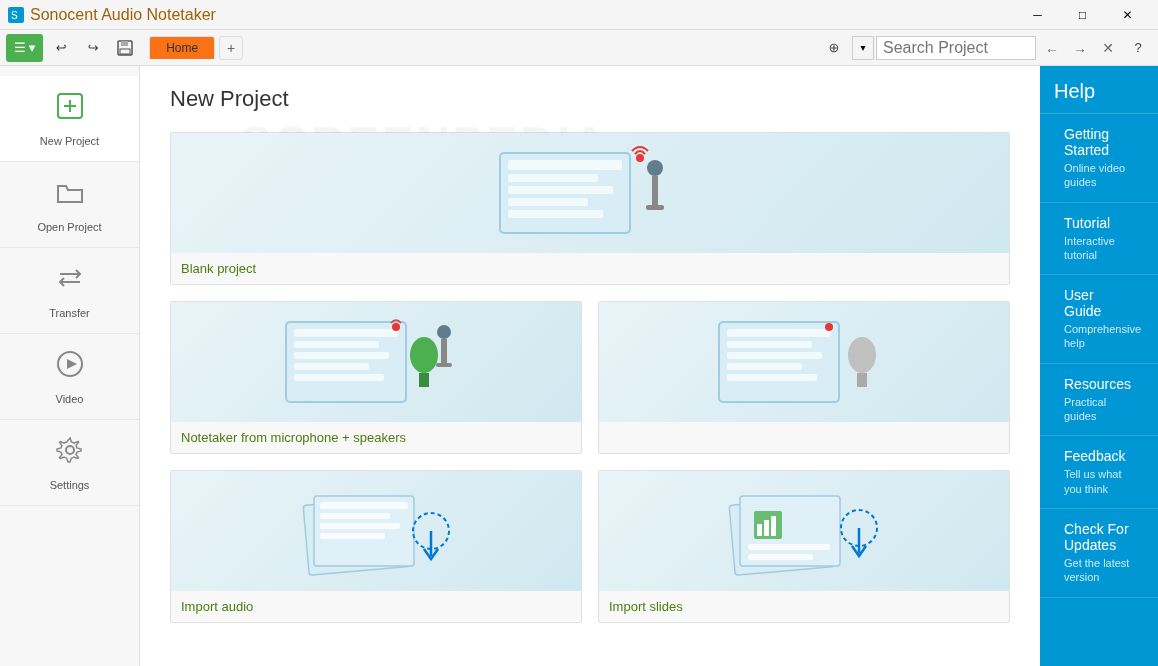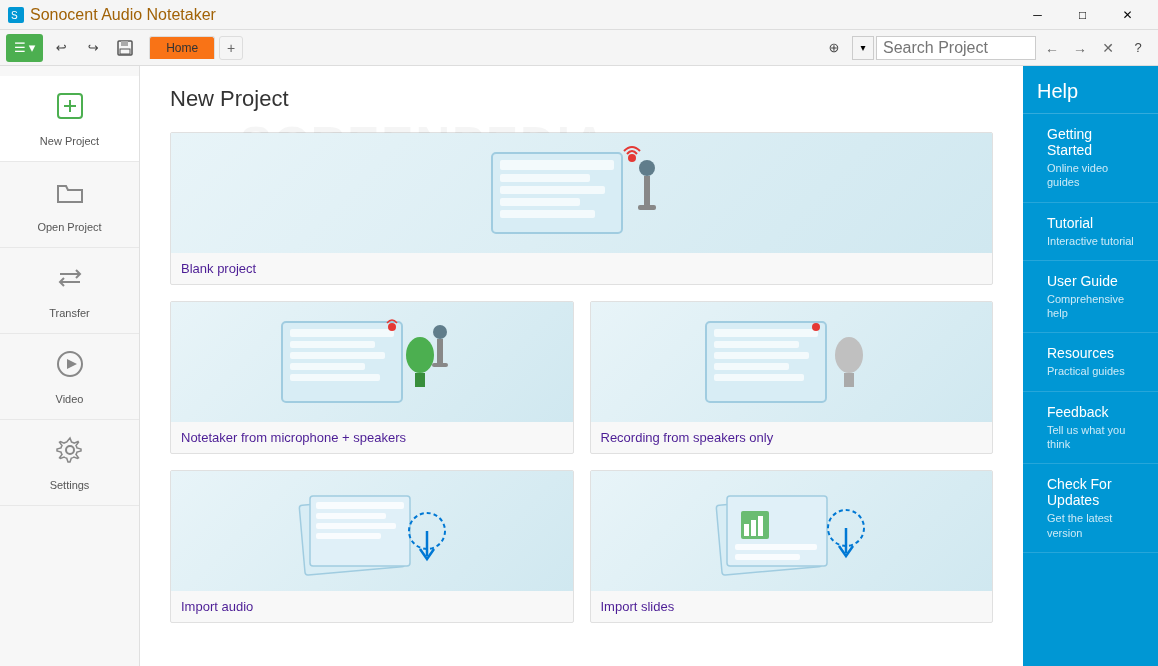--- a/index.html
+++ b/index.html
@@ -105,25 +105,25 @@
     .project-card {
       border: 1px solid #e0e0e0; border-radius: 2px; overflow: hidden;
       cursor: pointer; background: #f8f8f8;
     }
     .project-card-wide { grid-column: 1 / -1; }
     .card-image {
       height: 120px; display: flex; align-items: center; justify-content: center;
       background: linear-gradient(135deg, #e8f4f8 0%, #d0e8f0 100%);
       position: relative; overflow: hidden;
     }
-    .card-label { padding: 8px 10px; font-size: 13px; color: #4c1d95; }
+    .card-label { padding: 8px 10px; font-size: 13px; color: #4d7c0f; }
 
     
     .help-panel {
-      width: 135px; background: #0097d4; flex-shrink: 0;
+      width: 118px; background: #0097d4; flex-shrink: 0;
       display: flex; flex-direction: column; overflow-y: auto;
     }
     .help-title {
       font-size: 20px; color: white; font-weight: 400;
       padding: 14px 14px 10px; border-bottom: 1px solid rgba(255,255,255,0.2);
     }
     .help-item {
       padding: 12px 24px; border-bottom: 1px solid rgba(255,255,255,0.15);
       cursor: pointer;
     }
@@ -303,21 +303,20 @@
             <rect x="23" y="45" width="95" height="7" rx="2" fill="rgba(255,255,255,0.7)"></rect>
             <rect x="23" y="56" width="75" height="7" rx="2" fill="rgba(255,255,255,0.7)"></rect>
             <rect x="23" y="67" width="90" height="7" rx="2" fill="rgba(255,255,255,0.7)"></rect>
 
             <circle cx="125" cy="20" r="4" fill="#e53935"></circle>
 
             <ellipse cx="158" cy="48" rx="14" ry="18" fill="#c0c0c0"></ellipse>
             <rect x="153" y="66" width="10" height="14" fill="#aaa"></rect>
           </svg>
         </div>
-        <div class="card-label">Recording from speakers only</div>
       </div>
 
       <div class="project-card">
         <div class="card-image">
           <svg width="200" height="110" viewBox="0 0 200 110">
 
             <rect x="30" y="25" width="100" height="70" rx="3" fill="#d8edf5" stroke="#a0cce0" stroke-width="1.5" transform="rotate(-5,80,60)"></rect>
             <rect x="38" y="20" width="100" height="70" rx="3" fill="#e0f0f8" stroke="#a0cce0" stroke-width="1.5"></rect>
             <rect x="44" y="26" width="88" height="7" rx="2" fill="rgba(255,255,255,0.8)"></rect>
             <rect x="44" y="37" width="70" height="6" rx="2" fill="rgba(255,255,255,0.8)"></rect>

